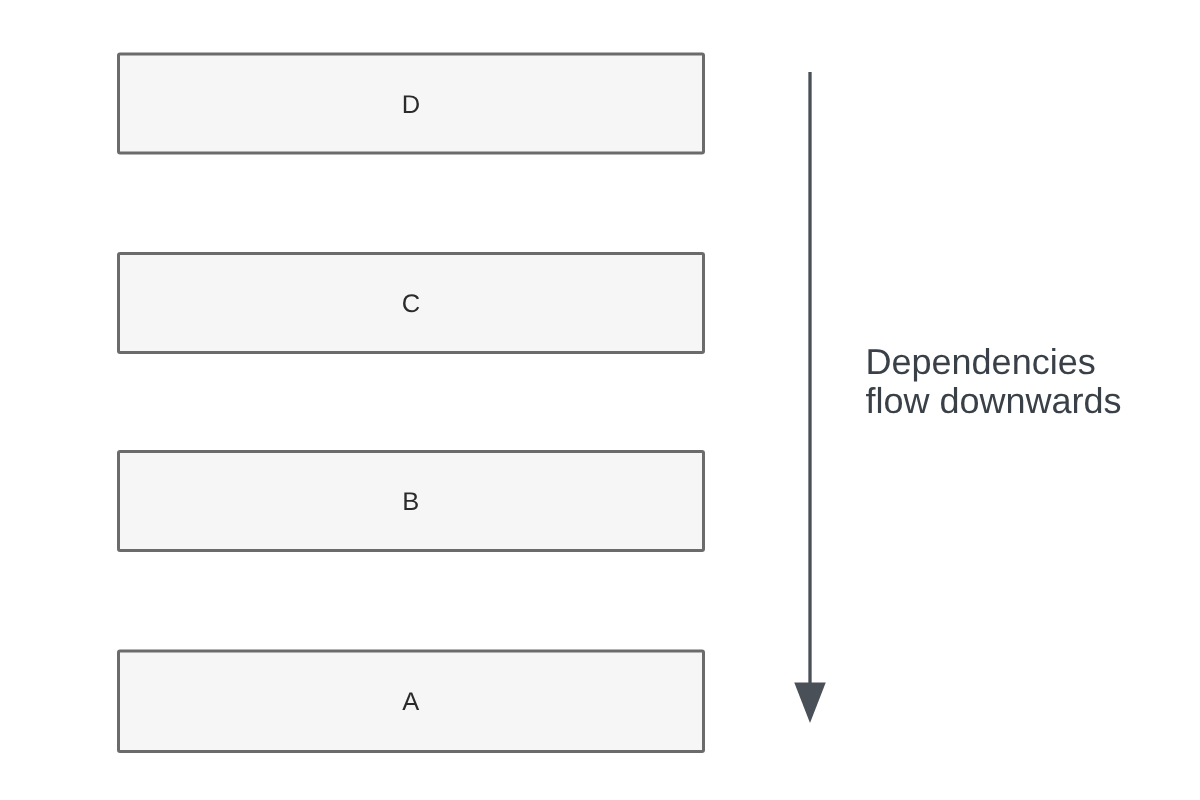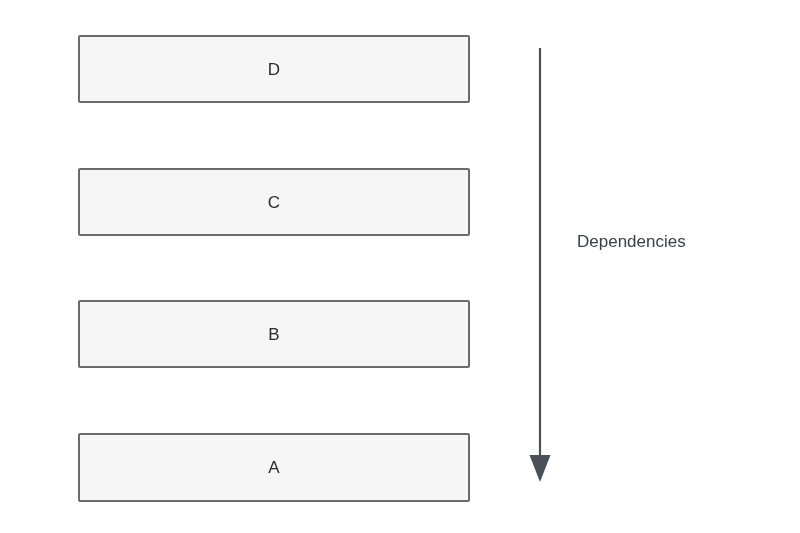--- a/index.html
+++ b/index.html
@@ -59,21 +59,21 @@
   #flow-arrow svg {
     display: block;
   }
 
   
   #flow-caption {
     position: absolute;
     left: 577px;
     top: 229px;
     font-family: "Liberation Sans", sans-serif;
-    font-size: 17px;
+    font-size: 24px;
     font-weight: 400;
     color: #3a4048;
     line-height: 26px;
     white-space: nowrap;
     user-select: none;
   }
   #flow-caption .cap-line {
     display: block;
   }
 </style>
@@ -100,15 +100,16 @@
 
   <div id="flow-arrow">
     <svg width="48" height="446" viewBox="0 0 48 446" xmlns="http://www.w3.org/2000/svg">
       <line x1="24" y1="6" x2="24" y2="416" stroke="#4a5058" stroke-width="2.2"></line>
       <polygon points="13.5,413 34.5,413 24,440" fill="#4a5058"></polygon>
     </svg>
   </div>
 
   <div id="flow-caption">
     <span class="cap-line">Dependencies</span>
+    <span class="cap-line">flow downwards</span>
   </div>
 
 </div>
 
 </body></html>

